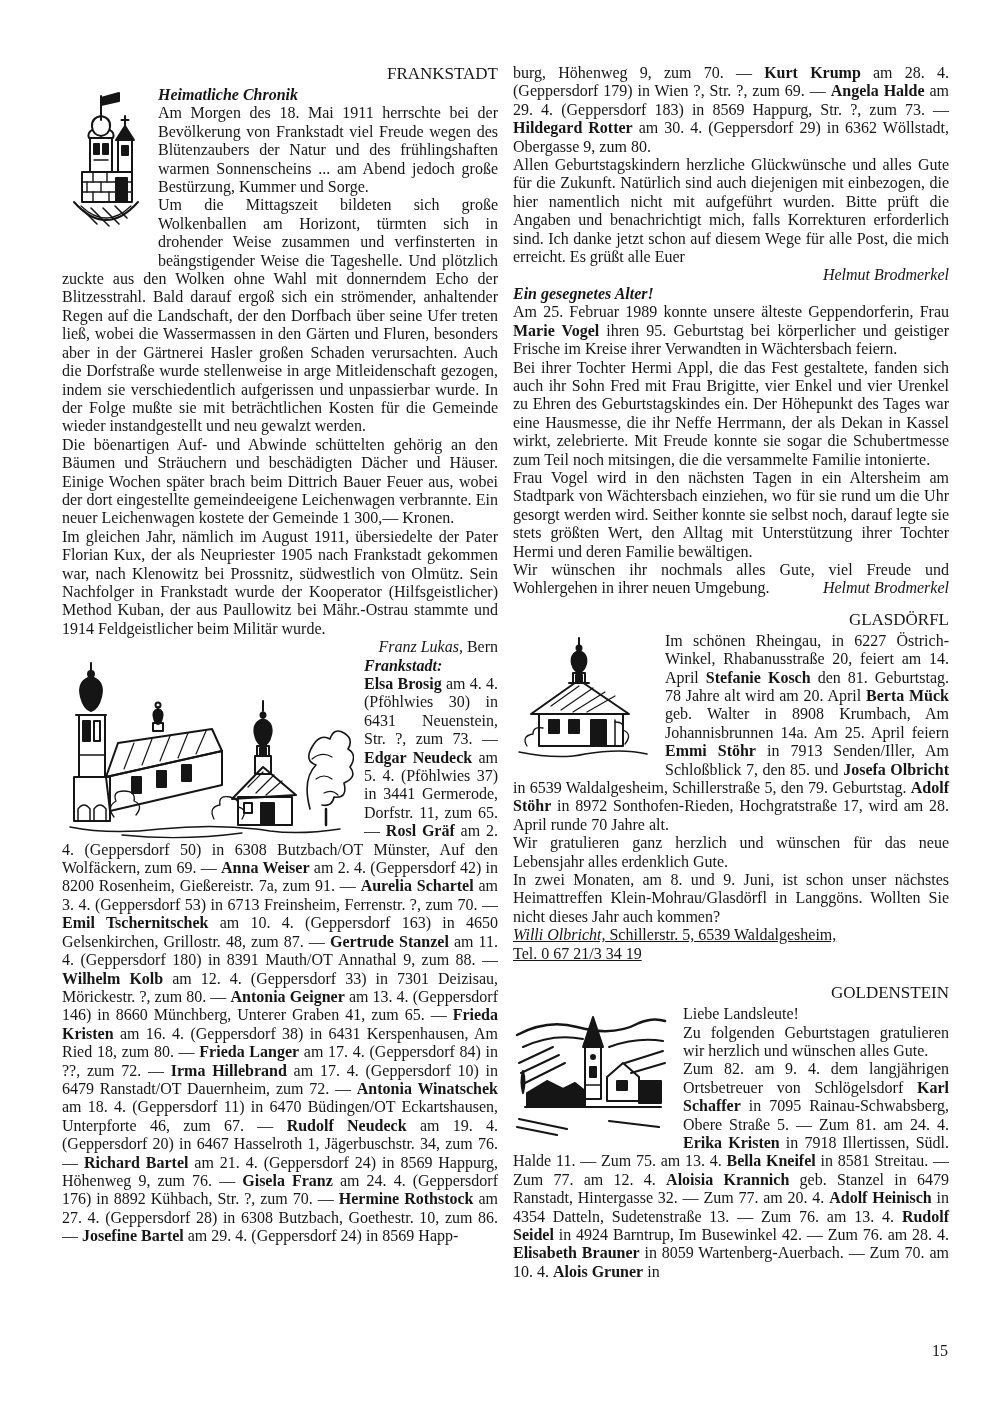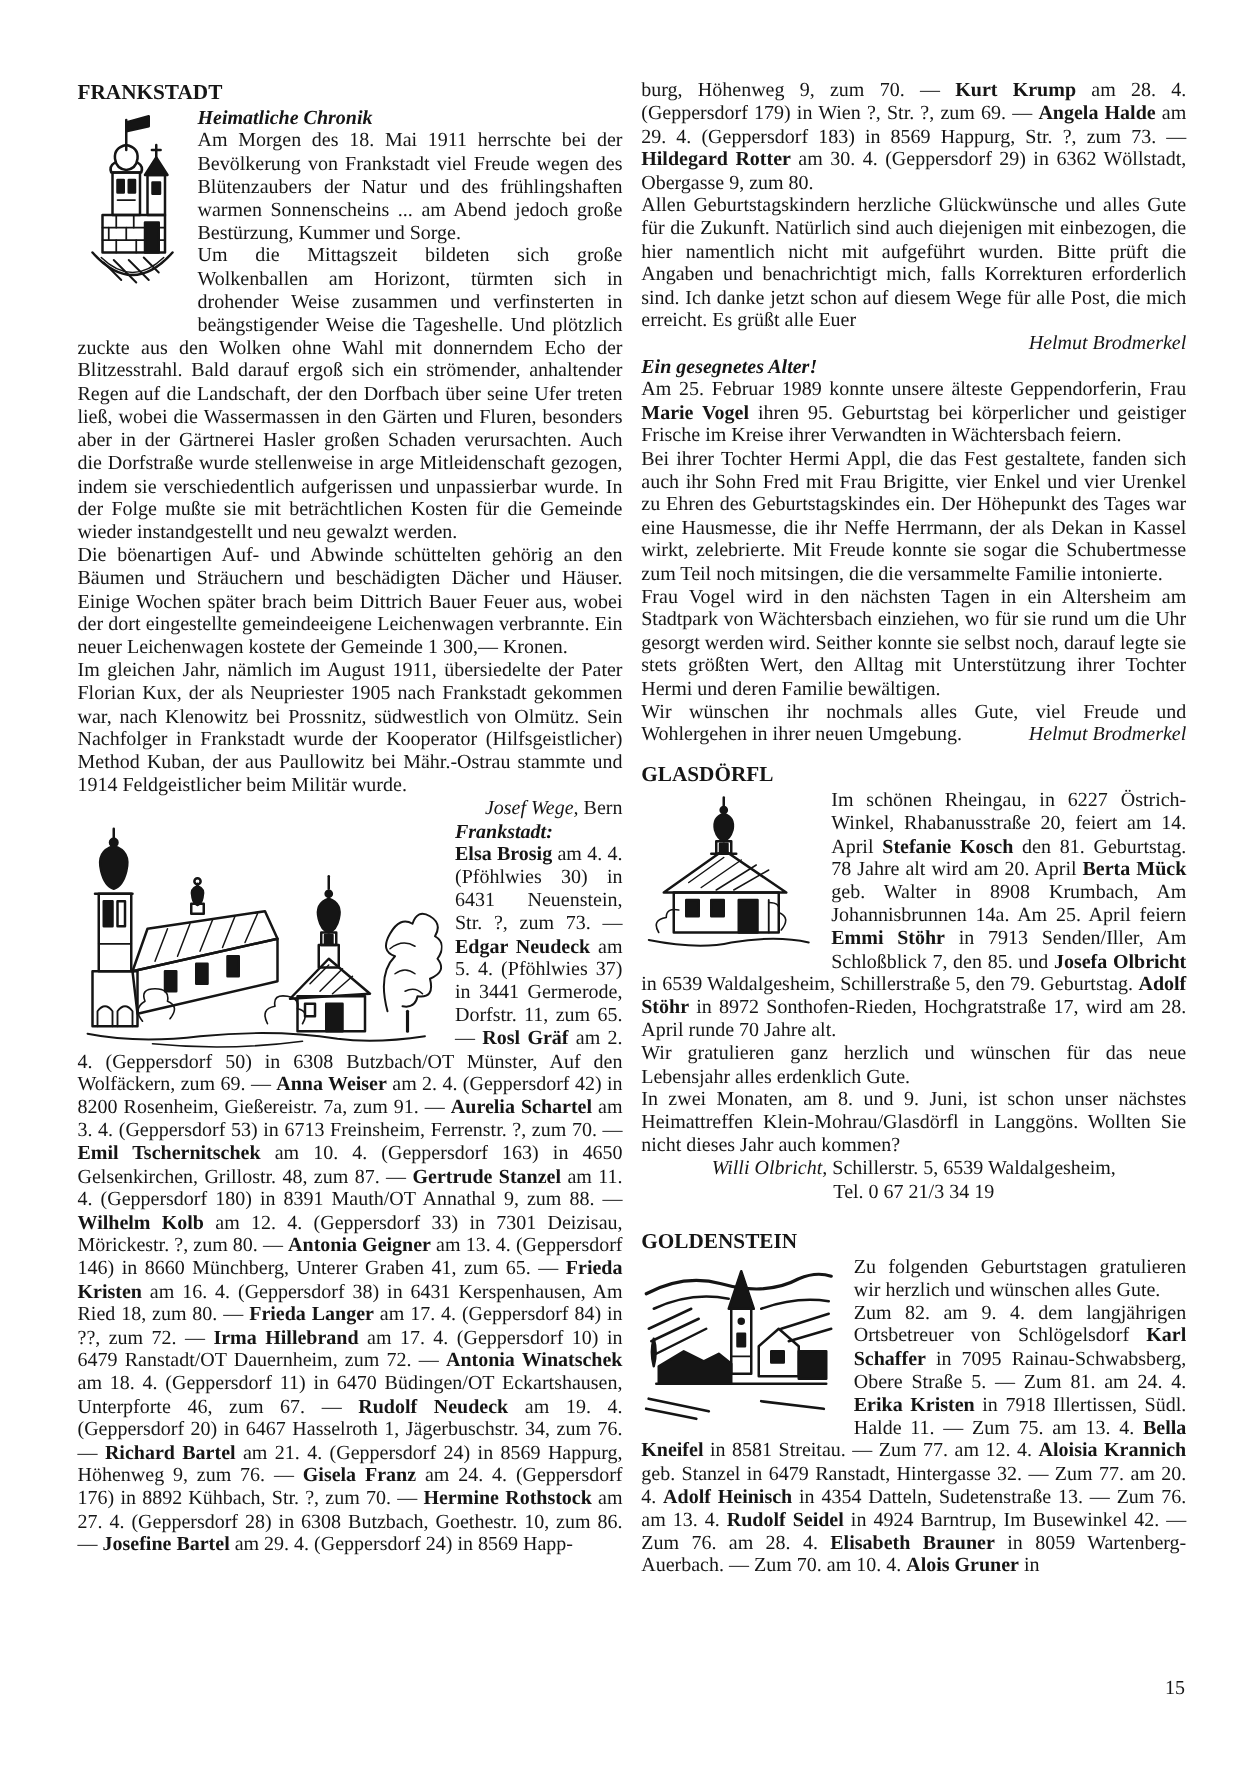--- a/index.html
+++ b/index.html
@@ -8,36 +8,36 @@
     font-family:"Liberation Serif","DejaVu Serif",serif;
     -webkit-font-smoothing:antialiased;
   }
   .page{position:relative;width:1000px;height:1425px;background:#fff;overflow:hidden;}
   .columns{position:absolute;left:62px;top:64px;display:flex;gap:15px;}
   .col{width:436px;font-size:16px;line-height:18.4px;text-align:justify;}
   .col p{margin:0;}
   .b{font-weight:bold;}
   .i{font-style:italic;}
   .section-title{
-    display:block;text-align:left;font-weight:bold;font-size:17px;
+    display:block;text-align:right;font-weight:normal;font-size:17px;
     line-height:20px;margin:0;padding:0 0 2px 0;
   }
   .subhead{font-weight:bold;font-style:italic;}
   .sig{text-align:right;}
   .sig-right{float:right;font-style:italic;}
   .gap-lg{margin-top:26px !important;}
   .gap-md{margin-top:20px !important;}
   .gap-sm{margin-top:12px !important;}
   .ill-wrap{float:left;}
   .ill-frankstadt{width:88px;height:164px;margin:4px 8px 0 0;}
   .ill-geppersdorf{width:292px;height:182px;margin:2px 10px 0 0;}
   .ill-glasdorfl{width:140px;height:128px;margin:2px 12px 0 0;}
   .ill-goldenstein{width:158px;height:140px;margin:2px 12px 2px 0;}
   .ill-wrap svg{display:block;}
-  .plain-line{text-align:center;}
+  .plain-line{text-align:left;text-decoration:underline;}
   .page-number{position:absolute;top:1342px;right:52px;font-size:16px;}
 </style>
 </head>
 <body>
 
 <div class="page">
   <div class="columns">
 
     <div class="col">
 
@@ -67,21 +67,21 @@
             <path d="M18 116 Q43 140 68 116" stroke-width="1.2"></path>
           </g>
         </svg>
       </div>
 
       <p class="subhead">Heimatliche Chronik</p>
       <p>Am Morgen des 18. Mai 1911 herrschte bei der Bevölkerung von Frankstadt viel Freude wegen des Blütenzaubers der Natur und des frühlingshaften warmen Sonnenscheins ... am Abend jedoch große Bestürzung, Kummer und Sorge.</p>
       <p>Um die Mittagszeit bildeten sich große Wolkenballen am Horizont, türmten sich in drohender Weise zusammen und verfinsterten in beängstigender Weise die Tageshelle. Und plötzlich zuckte aus den Wolken ohne Wahl mit donnerndem Echo der Blitzesstrahl. Bald darauf ergoß sich ein strömender, anhaltender Regen auf die Landschaft, der den Dorfbach über seine Ufer treten ließ, wobei die Wassermassen in den Gärten und Fluren, besonders aber in der Gärtnerei Hasler großen Schaden verursachten. Auch die Dorfstraße wurde stellenweise in arge Mitleidenschaft gezogen, indem sie verschiedentlich aufgerissen und unpassierbar wurde. In der Folge mußte sie mit beträchtlichen Kosten für die Gemeinde wieder instandgestellt und neu gewalzt werden.</p>
       <p>Die böenartigen Auf- und Abwinde schüttelten gehörig an den Bäumen und Sträuchern und beschädigten Dächer und Häuser. Einige Wochen später brach beim Dittrich Bauer Feuer aus, wobei der dort eingestellte gemeindeeigene Leichenwagen verbrannte. Ein neuer Leichenwagen kostete der Gemeinde 1 300,— Kronen.</p>
       <p>Im gleichen Jahr, nämlich im August 1911, übersiedelte der Pater Florian Kux, der als Neupriester 1905 nach Frankstadt gekommen war, nach Klenowitz bei Prossnitz, südwestlich von Olmütz. Sein Nachfolger in Frankstadt wurde der Kooperator (Hilfsgeistlicher) Method Kuban, der aus Paullowitz bei Mähr.-Ostrau stammte und 1914 Feldgeistlicher beim Militär wurde.</p>
-      <p class="sig"><span class="i">Josef Wege,</span><span> Bern</span></p>
+      <p class="sig"><span class="i">Franz Lukas,</span><span> Bern</span></p>
 
 
       <div class="ill-wrap ill-geppersdorf">
         <svg viewBox="0 0 292 180" width="292" height="180" preserveAspectRatio="xMidYMin meet">
           <g fill="none" stroke="#151515" stroke-width="2" stroke-linejoin="round" stroke-linecap="round">
             <path d="M29 4 V12"></path>
             <circle cx="29" cy="15" r="3" fill="#151515"></circle>
             <path d="M29 18 Q43 22 39 38 Q36 50 29 52 Q22 50 19 38 Q15 22 29 18 Z" fill="#151515"></path>
             <path d="M14 56 H44"></path>
             <rect x="17" y="56" width="26" height="62"></rect>
@@ -187,19 +187,20 @@
             <path d="M94 70 L110 56 L126 70 V94 H94 Z"></path>
             <rect x="104" y="74" width="10" height="9" fill="#151515"></rect>
             <path d="M126 74 H148 V96 H126 Z" fill="#151515"></path>
             <path d="M12 100 H148"></path>
             <path d="M6 112 L54 122 M4 120 L44 128 M96 114 L146 120" stroke-width="2.2"></path>
             <path d="M10 86 Q13 74 10 64 Q7 74 10 86 Z" fill="#151515"></path>
           </g>
         </svg>
       </div>
 
+      <p>Liebe Landsleute!</p>
       <p>Zu folgenden Geburtstagen gratulieren wir herzlich und wünschen alles Gute.</p>
       <p><span>Zum 82. am 9. 4. dem langjährigen Ortsbetreuer von Schlögelsdorf </span><span class="b">Karl Schaffer</span><span> in 7095 Rainau-Schwabsberg, Obere Straße 5. — Zum 81. am 24. 4. </span><span class="b">Erika Kristen</span><span> in 7918 Illertissen, Südl. Halde 11. — Zum 75. am 13. 4. </span><span class="b">Bella Kneifel</span><span> in 8581 Streitau. — Zum 77. am 12. 4. </span><span class="b">Aloisia Krannich</span><span> geb. Stanzel in 6479 Ranstadt, Hintergasse 32. — Zum 77. am 20. 4. </span><span class="b">Adolf Heinisch</span><span> in 4354 Datteln, Sudetenstraße 13. — Zum 76. am 13. 4. </span><span class="b">Rudolf Seidel</span><span> in 4924 Barntrup, Im Busewinkel 42. — Zum 76. am 28. 4. </span><span class="b">Elisabeth Brauner</span><span> in 8059 Wartenberg-Auerbach. — Zum 70. am 10. 4. </span><span class="b">Alois Gruner</span><span> in</span></p>
     </div>
   </div>
 
   <div class="page-number">15</div>
 </div>
 
 </body></html>

